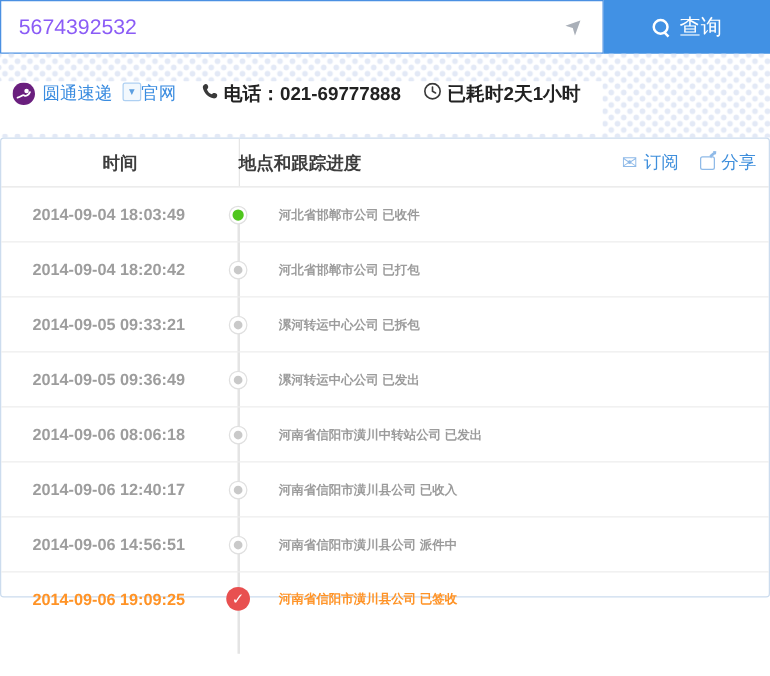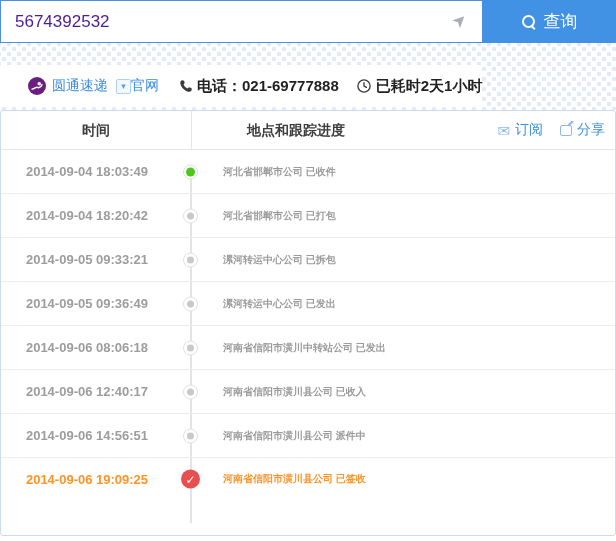--- a/index.html
+++ b/index.html
@@ -2,57 +2,57 @@
 <html><head>
 <meta charset="utf-8">
 <style>
   html,body{margin:0;padding:0;background:#fff;}
   body{font-family:"Liberation Sans","DejaVu Sans",sans-serif;}
   .app{position:relative;width:616px;height:541px;background:#fff;overflow:hidden;}
 
   
   .search-bar{position:absolute;top:0;left:0;width:616px;height:43px;}
   .search-input{position:absolute;left:0;top:0;width:483px;height:43px;box-sizing:border-box;
-    border:1px solid #4a90e2;padding:0 40px 0 14px;font-size:17px;color:#4c1d95;
+    border:1px solid #4a90e2;padding:0 40px 0 14px;font-size:17px;color:#8b5cf6;
     font-family:"Liberation Sans",sans-serif;outline:none;}
   .send-ico{position:absolute;left:453px;top:9px;font-size:17px;color:#a9afb8;
     transform:rotate(-45deg);cursor:pointer;line-height:24px;}
   .search-btn{position:absolute;left:483px;top:0;width:133px;height:43px;border:none;
     background:#4191e4;color:#fff;font-size:17px;cursor:pointer;display:flex;
     align-items:center;justify-content:center;gap:9px;font-family:"Liberation Sans",sans-serif;}
   .mag{position:relative;width:13px;height:13px;display:inline-block;}
   .mag::before{content:"";position:absolute;left:0;top:0;width:9px;height:9px;border:2px solid #fff;border-radius:50%;}
   .mag::after{content:"";position:absolute;left:10px;top:10px;width:5px;height:2px;background:#fff;transform:rotate(45deg);transform-origin:0 0;}
 
   
   .dots-strip{position:absolute;top:43px;left:0;width:616px;height:67px;
     background-image:radial-gradient(#e3e9f6 2px,transparent 2.6px),radial-gradient(#e3e9f6 2px,transparent 2.6px);
     background-size:10px 10px,10px 10px;background-position:4px 6px,9px 11px;}
   .dots-mask{position:absolute;left:0;top:22px;width:482px;height:42px;background:#fff;}
 
   
-  .courier-row{position:absolute;top:66px;left:18px;height:40px;display:flex;align-items:center;padding-left:10px;}
+  .courier-row{position:absolute;top:66px;left:0;height:40px;display:flex;padding-left:10px;}
   .logo{width:18px;height:18px;flex:0 0 auto;}
   .courier-name{margin-left:6px;color:#3a8ce0;font-size:14px;text-decoration:none;cursor:pointer;}
   .dd-btn{margin-left:8px;width:15px;height:15px;box-sizing:border-box;border:1px solid #aed0f2;
     background:#f2f8fd;color:#5d9fe0;font-size:9px;line-height:13px;text-align:center;cursor:pointer;border-radius:2px;}
   .site-link{color:#3a8ce0;font-size:14px;text-decoration:none;cursor:pointer;}
   .phone-ico{margin-left:20px;}
   .phone-text{margin-left:4px;color:#222;font-size:15px;font-weight:bold;}
   .clock-ico{margin-left:18px;}
   .elapsed-text{margin-left:5px;color:#222;font-size:15px;font-weight:bold;}
 
   
-  .track-table{position:absolute;top:110px;left:0;width:616px;height:426px;box-sizing:border-box;
+  .track-table{position:absolute;top:110px;left:0;width:616px;height:368px;box-sizing:border-box;
     border:1px solid #ccdcee;border-radius:3px;background:#fff;}
   .thead{position:relative;height:38px;border-bottom:1px solid #e6e6e6;}
   .th-time{position:absolute;left:0;top:0;width:190px;height:38px;line-height:38px;text-align:center;
     font-size:14px;font-weight:bold;color:#3d3d3d;}
   .th-div{position:absolute;left:190px;top:0;width:1px;height:38px;background:#e6e6e6;}
-  .th-progress{position:absolute;left:190px;top:0;width:210px;height:38px;line-height:38px;text-align:center;
+  .th-progress{position:absolute;left:190px;top:0;width:210px;height:38px;line-height:38px;
     font-size:14px;font-weight:bold;color:#3d3d3d;}
   .th-actions{position:absolute;right:10px;top:0;height:38px;display:flex;align-items:center;gap:17px;}
   .hd-link{display:flex;align-items:center;gap:5px;color:#3f8fdc;font-size:14px;cursor:pointer;}
   .env-ico{color:#8fbae8;font-size:15px;line-height:15px;}
   .share-ico{position:relative;width:12px;height:11px;box-sizing:border-box;border:1px solid #8fbae8;border-radius:2px;}
   .share-ico::after{content:"➦";position:absolute;right:-4px;top:-8px;font-size:9px;color:#8fbae8;transform:rotate(-40deg);}
 
   .tbody{position:relative;}
   .timeline{position:absolute;left:189px;top:21px;width:2px;background:#e4e4e4;}
   .row{position:relative;height:43px;border-bottom:1px solid #ededed;}

